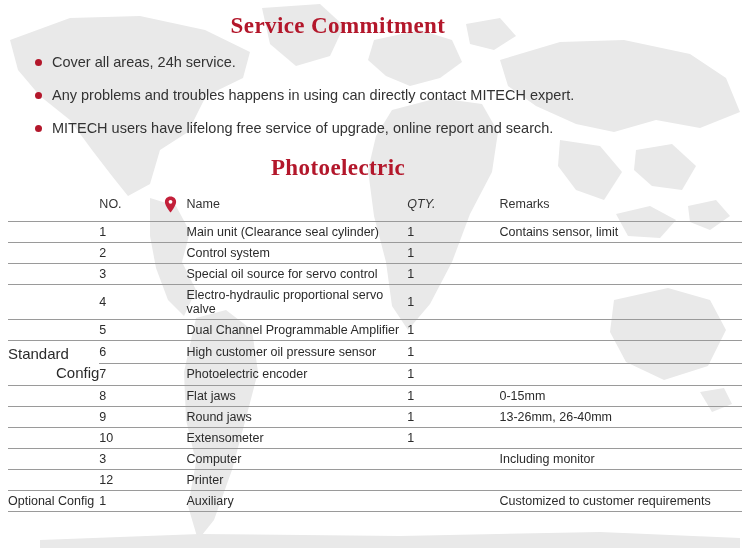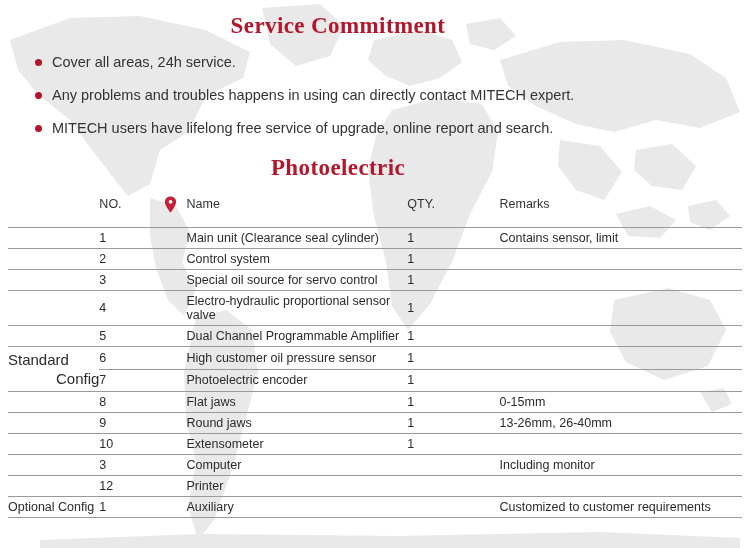--- a/index.html
+++ b/index.html
@@ -102,31 +102,31 @@
     border-bottom: 1px solid #9a9a9a;
     padding: 3px 0 3px 0;
     vertical-align: middle;
     height: 21px;
     font-weight: normal;
     text-align: left;
   }
   table.config thead th {
     font-size: 12.5px;
     color: #333;
-    padding-bottom: 16px;
+    padding-bottom: 10px;
   }
   .cell-label { padding-left: 6px; }
   .cell-no    { text-align: center; }
   .cell-name  { padding-left: 10px; }
   .cell-qty   { text-align: center; }
   .cell-rem   { padding-left: 8px; }
 
   th.th-no   { text-align: center; padding-left: 0; }
   th.th-name { padding-left: 10px; }
-  th.th-qty  { text-align: center; }
+  th.th-qty  { text-align: center; font-style: italic; }
   th.th-rem  { padding-left: 8px; }
 
   
   td.group-label {
     border-bottom: none;
     text-align: left;
     padding-left: 6px;
     font-size: 15px;
     line-height: 19px;
     vertical-align: top;
@@ -232,21 +232,21 @@
       <tr>
         <td class="blank-label"></td>
         <td class="cell-no">3</td>
         <td class="cell-name">Special oil source for servo control</td>
         <td class="cell-qty">1</td>
         <td class="cell-rem"></td>
       </tr>
       <tr>
         <td class="blank-label"></td>
         <td class="cell-no">4</td>
-        <td class="cell-name">Electro-hydraulic proportional sensor valve</td>
+        <td class="cell-name">Electro-hydraulic proportional servo valve</td>
         <td class="cell-qty">1</td>
         <td class="cell-rem"></td>
       </tr>
       <tr>
         <td class="blank-label"></td>
         <td class="cell-no">5</td>
         <td class="cell-name">Dual Channel Programmable Amplifier</td>
         <td class="cell-qty">1</td>
         <td class="cell-rem"></td>
       </tr>

